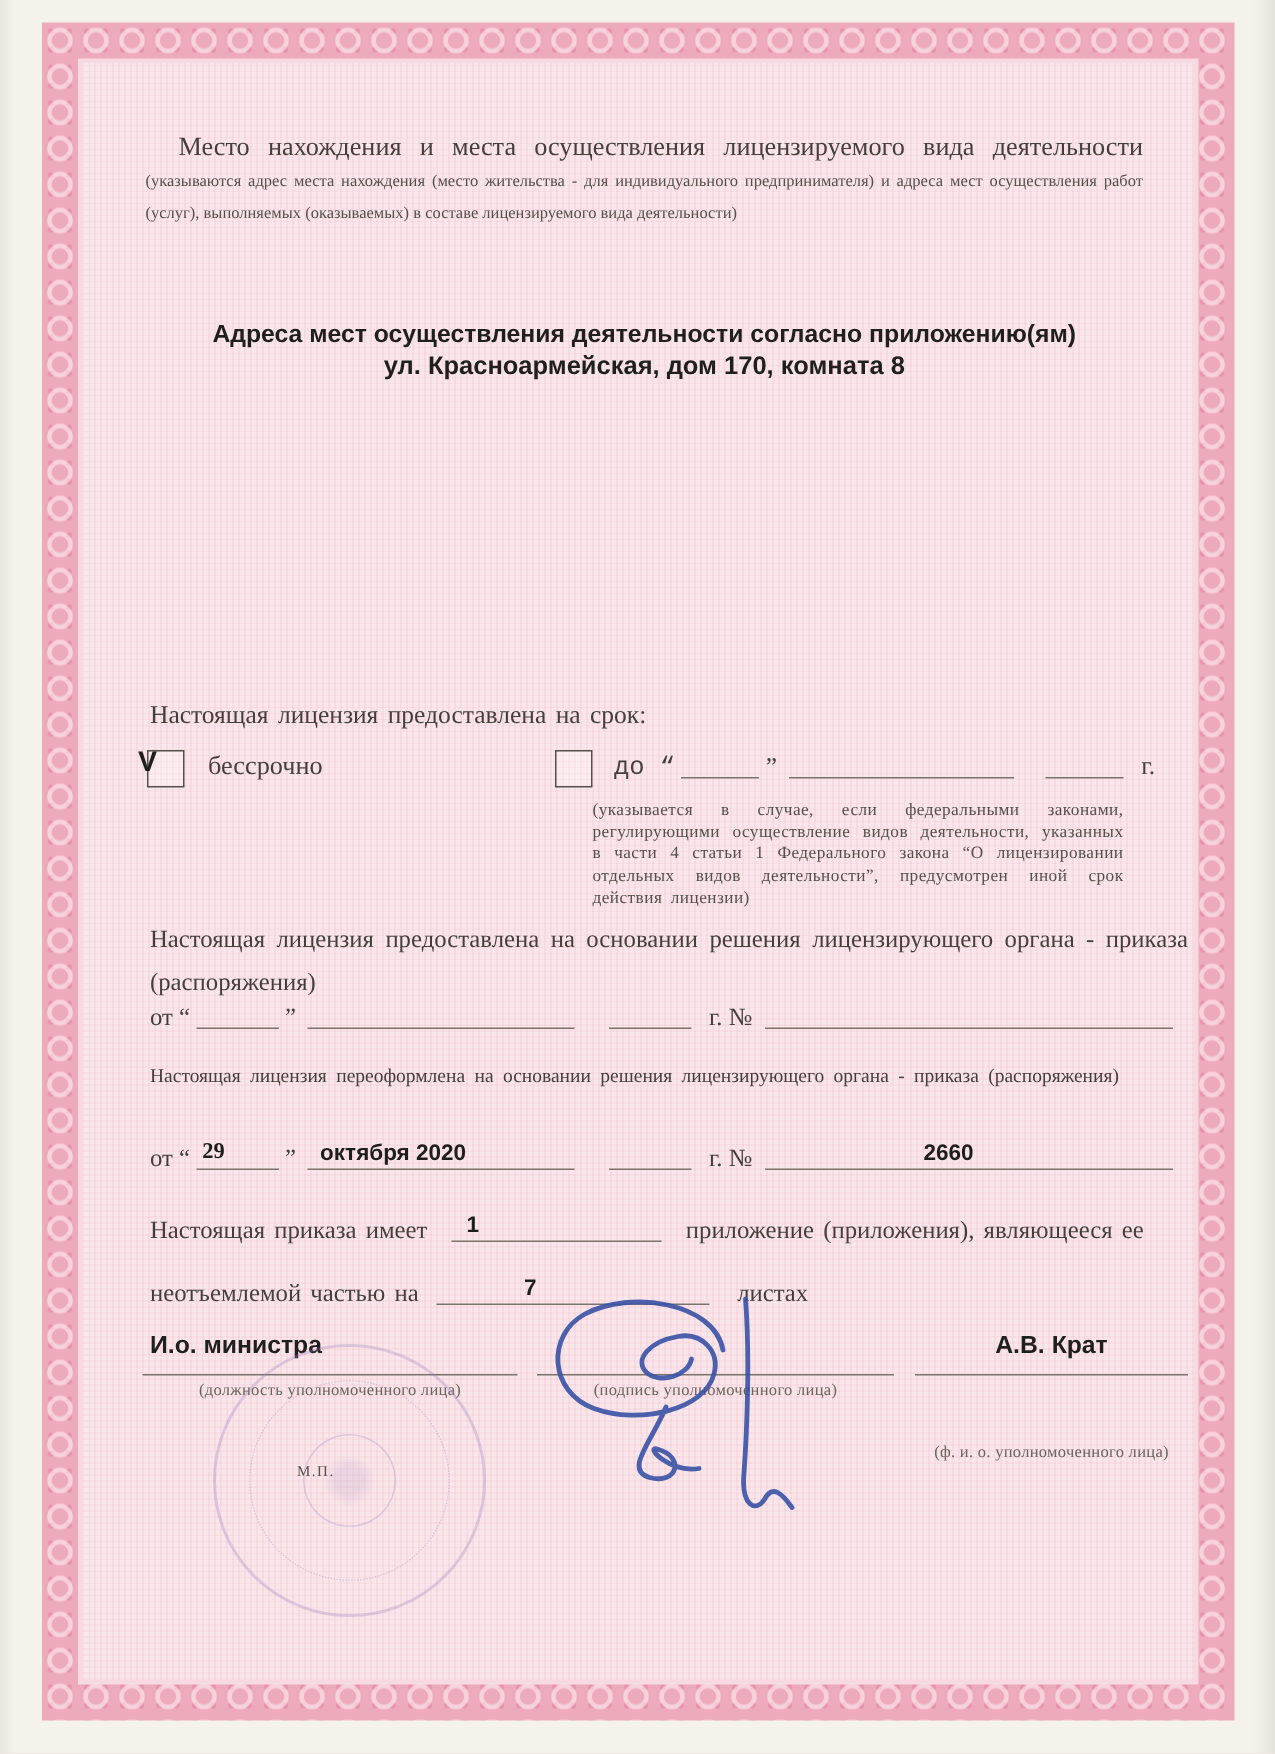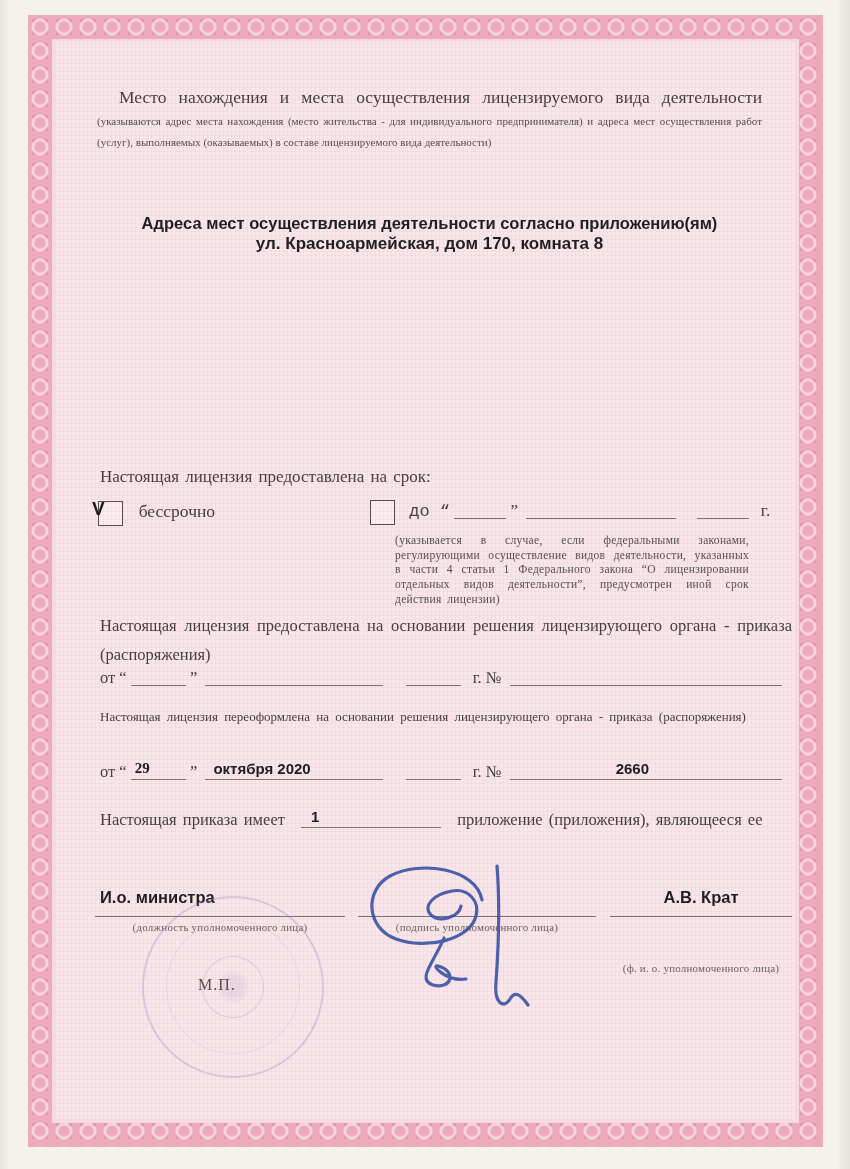--- a/index.html
+++ b/index.html
@@ -108,38 +108,43 @@
       <span class="blank" style="width:55px; margin-left:18px;"></span>
       <span style="margin:0 4px 0 8px;">г. №</span>
       <span class="blank" style="width:272px;"><span class="fill" style="left:85px;margin-left:21px;">2660</span></span>
     </div>
 
     <div class="abs" style="left:100px; top:810px; width:692px; font-size:16.5px; word-spacing:2px;">
       <span>Настоящая приказа имеет</span>
       <span class="blank" style="width:140px; margin:0 10px;"><span class="fill" style="left:10px;">1</span></span>
       <span>приложение (приложения), являющееся ее</span>
     </div>
+    <div class="abs" style="left:100px; top:852px; width:692px; font-size:16.5px; word-spacing:2px;">
+      <span>неотъемлемой частью на</span>
+      <span class="blank" style="width:182px; margin:0 12px 0 6px;"><span class="fill" style="left:58px;">7</span></span>
+      <span>листах</span>
+    </div>
 
     <div class="abs sans-b" style="left:100px; top:888px; font-size:16.5px;">И.о. министра</div>
     <div class="abs sans-b" style="left:610px; top:888px; width:182px; text-align:center; font-size:16.5px;">А.В. Крат</div>
 
     <div class="sigline" style="left:95px;  top:916px; width:250px;"></div>
     <div class="sigline" style="left:358px; top:916px; width:238px;"></div>
     <div class="sigline" style="left:610px; top:916px; width:182px;"></div>
 
     <div class="caption" style="left:95px;  top:921px; width:250px;">(должность уполномоченного лица)</div>
     <div class="caption" style="left:358px; top:921px; width:238px;">(подпись уполномоченного лица)</div>
     <div class="caption" style="left:610px; top:962px; width:182px;">(ф. и. о. уполномоченного лица)</div>
 
     <div class="stamp">
       <div class="ring1"></div>
       <div class="ring2"></div>
       <div class="ring3"></div>
     </div>
-    <div class="abs" style="left:198px; top:976px; font-size:16px; letter-spacing:1px; color:#55504a;text-align:center;">М.П.</div>
+    <div class="abs" style="left:198px; top:976px; font-size:10px; letter-spacing:1px; color:#55504a;text-align:center;">М.П.</div>
 
     <svg class="abs" style="left:358px; top:856px;" width="180" height="165" viewBox="0 0 180 165">
       <g fill="none" stroke="#3a52a5" stroke-width="3.2" stroke-linecap="round" opacity="0.9">
         <path d="M124 44 C118 12 62 4 32 20 C6 34 8 72 38 83 C68 94 112 84 118 60 C122 45 110 32 94 35 C76 38 64 50 73 59 C82 67 101 61 103 50"></path>
         <path d="M86 82 C76 106 58 124 75 129 C94 134 99 115 80 110 C72 108 88 126 108 123"></path>
         <path d="M139 10 C142 48 140 98 138 126 C136 148 146 153 152 143 C157 134 163 139 170 149"></path>
       </g>
     </svg>
 
   </div>

